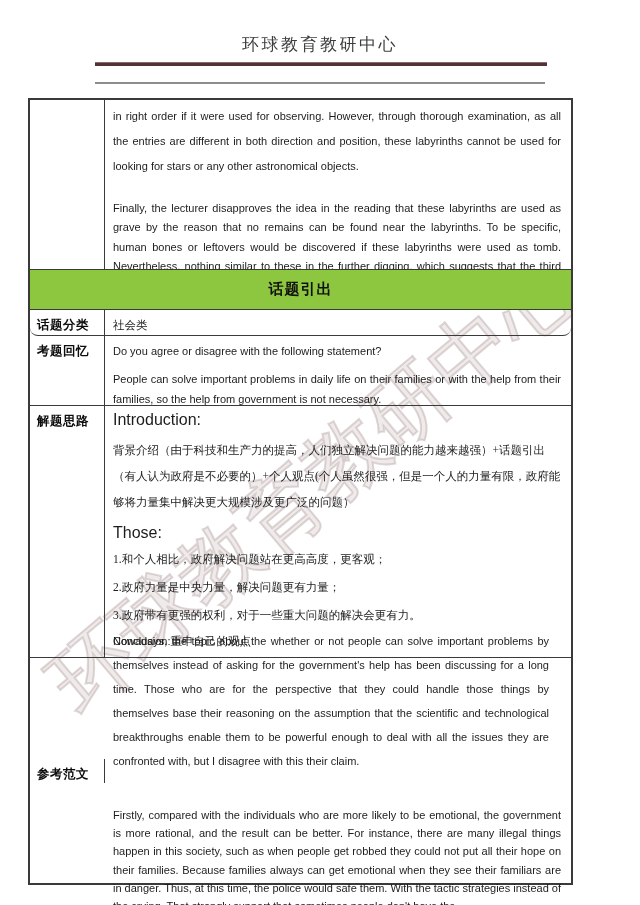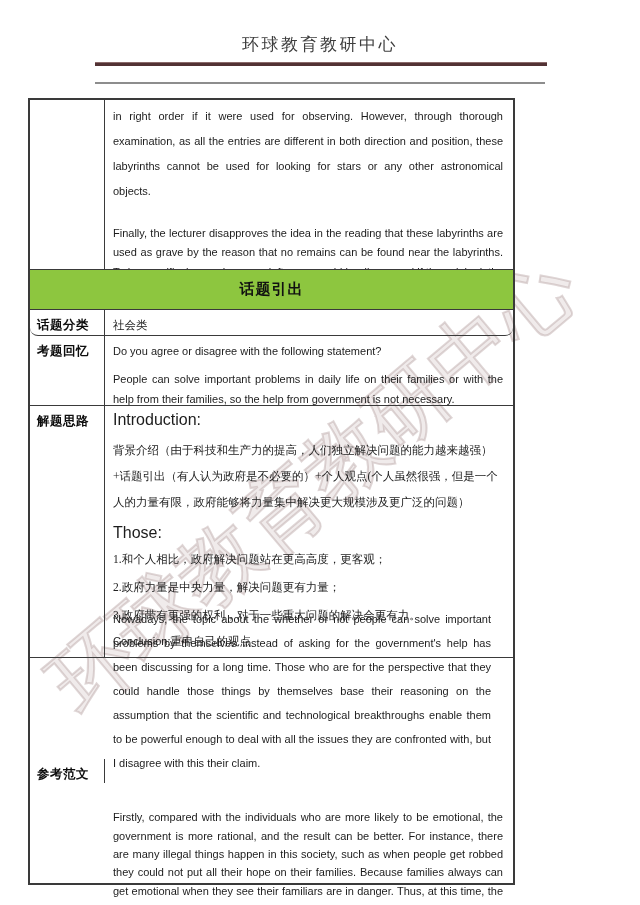--- a/index.html
+++ b/index.html
@@ -20,21 +20,21 @@
     position:absolute; left:-20px; top:436px; width:668px;
     text-align:center; font-size:82px; line-height:1.2;
     font-family:"Liberation Serif", serif; white-space:nowrap;
     transform:rotate(-40deg);
     color:rgba(205,190,190,0.30);
     -webkit-text-stroke:2px rgba(184,165,165,0.45);
     pointer-events:none; z-index:0;
   }
 
   .doc-table {
-    position:absolute; left:28px; top:98px; width:487px;
+    position:absolute; left:28px; top:98px; width:545px;
     border:2px solid #3a3a3a; z-index:1; background:transparent;
   }
   .trow { display:flex; border-bottom:1px solid #3a3a3a; }
   .trow:last-child { border-bottom:none; }
   .tlabel {
     flex:0 0 75px; width:75px; border-right:1px solid #3a3a3a;
     padding:7px 4px 0 7px; font-weight:bold; font-size:12.5px; color:#0d0d0d;
     letter-spacing:0.5px;
   }
   .tcontent { flex:1 1 auto; padding:4px 10px 4px 8px; overflow:hidden; }

